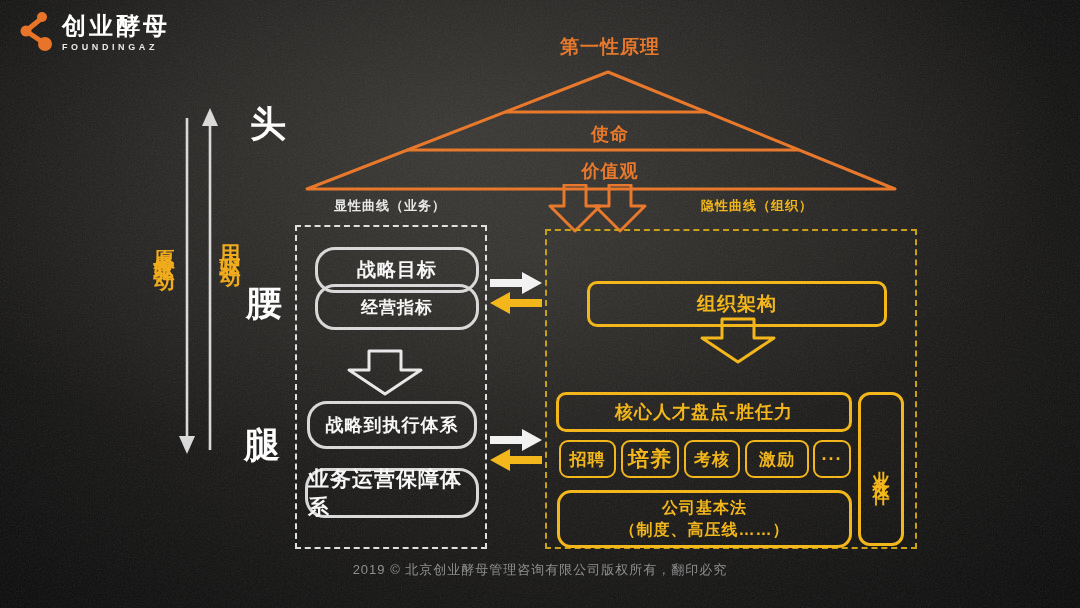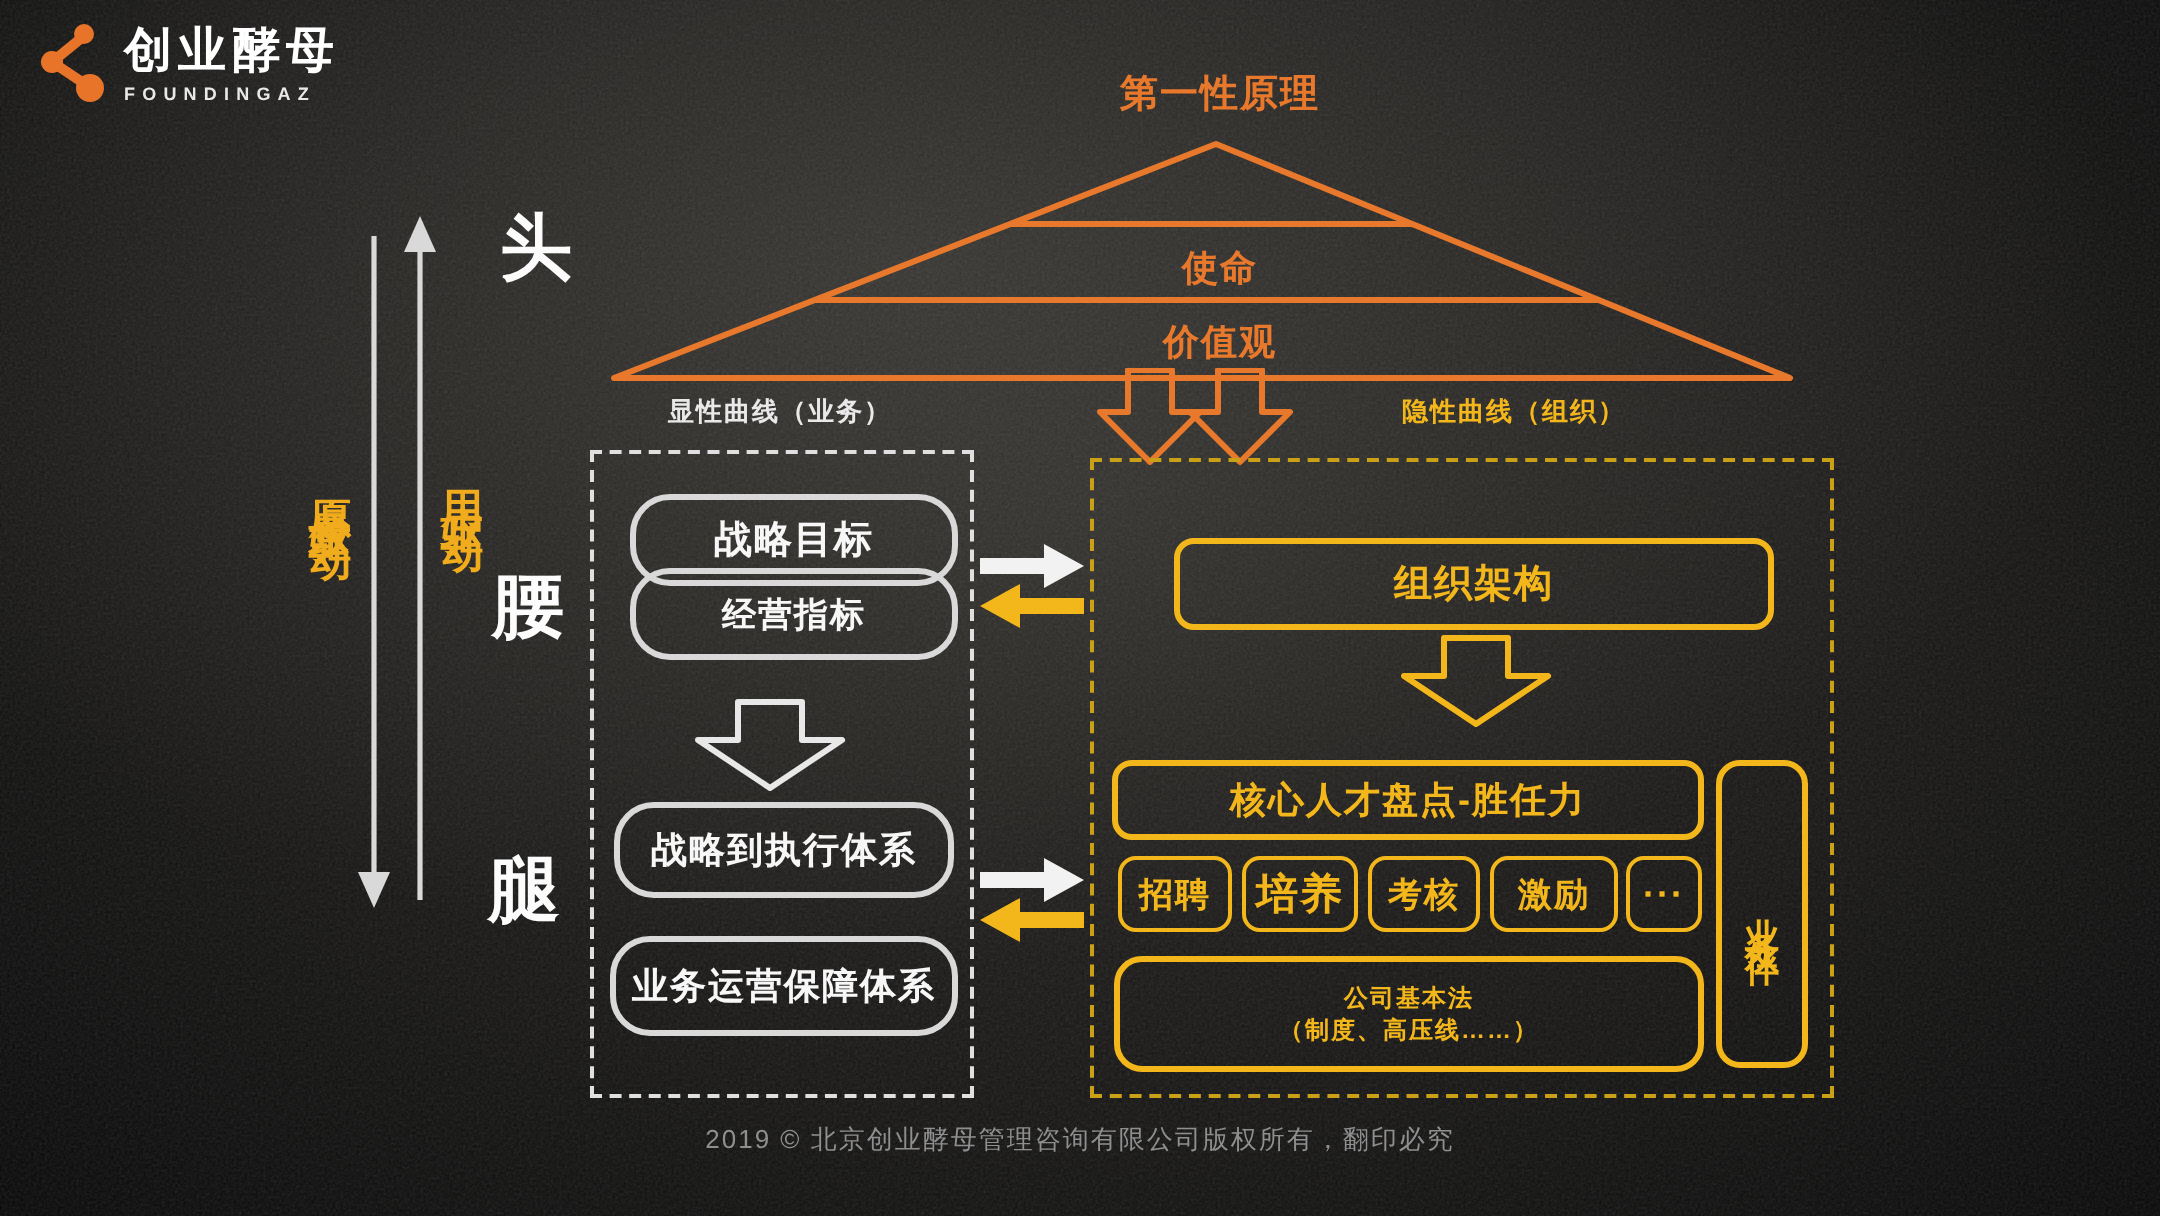--- a/index.html
+++ b/index.html
@@ -31,21 +31,21 @@
   
   .panel-label{font-size:13px;font-weight:bold;letter-spacing:1px;text-align:center;}
   .panel-label.white{color:#e9e9e9;}
   .panel-label.gold{color:#F3B71B;}
   .dash-panel{border:2px dashed #e0e0e0;}
   .dash-panel.gold{border:2px dashed #caa017;}
 
   .wbox{border:3px solid #d9d9d9;border-radius:20px;color:#f7f7f7;font-weight:bold;
         display:flex;align-items:center;justify-content:center;letter-spacing:1px;}
   .gbox{border:3px solid #F3B71B;border-radius:10px;color:#F3B71B;font-weight:bold;
-        display:flex;align-items:center;justify-content:center;letter-spacing:1px;}
+        display:flex;align-items:center;justify-content:center;letter-spacing:1px;margin-top:12px;}
   .gbox.thin{border-width:2.5px;border-radius:9px;}
   .basic-law{flex-direction:column;line-height:1.35;border-radius:14px;}
   .partner-box{border-radius:12px;}
   .partner-box .vlabel{writing-mode:vertical-rl;text-orientation:upright;font-size:17px;font-weight:bold;letter-spacing:6px;color:#F3B71B;}
 
   .footer{left:0;top:561px;width:1080px;text-align:center;color:#8f8f8f;font-size:13px;letter-spacing:1px;}
 </style>
 </head>
 <body>
 
@@ -113,40 +113,40 @@
   <div class="layer dash-panel" style="left:295px;top:225px;width:188px;height:320px;"></div>
 
   <div class="layer wbox" style="left:315px;top:247px;width:158px;height:40px;font-size:19px;">战略目标</div>
   <div class="layer wbox" style="left:315px;top:284px;width:158px;height:40px;font-size:17px;">经营指标</div>
 
   <svg class="layer" style="left:346px;top:349px;" width="78" height="47" viewBox="0 0 78 47">
     <polygon points="23,2 23,21 3,21 39,45 75,21 55,21 55,2" stroke="#e8e8e8" stroke-width="3" fill="none" stroke-linejoin="round"></polygon>
   </svg>
 
   <div class="layer wbox" style="left:307px;top:401px;width:164px;height:42px;font-size:18px;">战略到执行体系</div>
-  <div class="layer wbox" style="left:305px;top:468px;width:168px;height:44px;font-size:18px;">业务运营保障体系</div>
+  <div class="layer wbox" style="left:305px;top:468px;width:168px;height:44px;font-size:21px;">业务运营保障体系</div>
 
   <div class="layer panel-label gold" style="left:572px;top:197px;width:370px;">隐性曲线（组织）</div>
   <div class="layer dash-panel gold" style="left:545px;top:229px;width:368px;height:316px;"></div>
 
   <div class="layer gbox" style="left:587px;top:269px;width:294px;height:40px;font-size:19px;">组织架构</div>
 
   <svg class="layer" style="left:699px;top:317px;" width="78" height="47" viewBox="0 0 78 47">
     <polygon points="23,2 23,21 3,21 39,45 75,21 55,21 55,2" stroke="#F3B71B" stroke-width="3" fill="none" stroke-linejoin="round"></polygon>
   </svg>
 
   <div class="layer gbox" style="left:556px;top:380px;width:290px;height:34px;font-size:18px;">核心人才盘点-胜任力</div>
 
   <div class="layer gbox thin" style="left:559px;top:428px;width:53px;height:34px;font-size:17px;">招聘</div>
   <div class="layer gbox thin" style="left:621px;top:428px;width:54px;height:34px;font-size:21px;">培养</div>
   <div class="layer gbox thin" style="left:684px;top:428px;width:52px;height:34px;font-size:17px;">考核</div>
   <div class="layer gbox thin" style="left:745px;top:428px;width:60px;height:34px;font-size:17px;">激励</div>
   <div class="layer gbox thin" style="left:813px;top:428px;width:34px;height:34px;font-size:18px;">···</div>
 
-  <div class="layer gbox basic-law" style="left:557px;top:478px;width:289px;height:52px;font-size:12px;">
+  <div class="layer gbox basic-law" style="left:557px;top:478px;width:289px;height:52px;font-size:16px;">
     <div>公司基本法</div>
     <div>（制度、高压线……）</div>
   </div>
 
   <div class="layer gbox partner-box" style="left:858px;top:380px;width:40px;height:148px;">
     <span class="vlabel">业务伙伴</span>
   </div>
 
   <svg class="layer" style="left:488px;top:269px;" width="56" height="48" viewBox="0 0 56 48">
     <polygon points="2,10 34,10 34,3 54,14 34,25 34,18 2,18" fill="#f2f2f2"></polygon>

